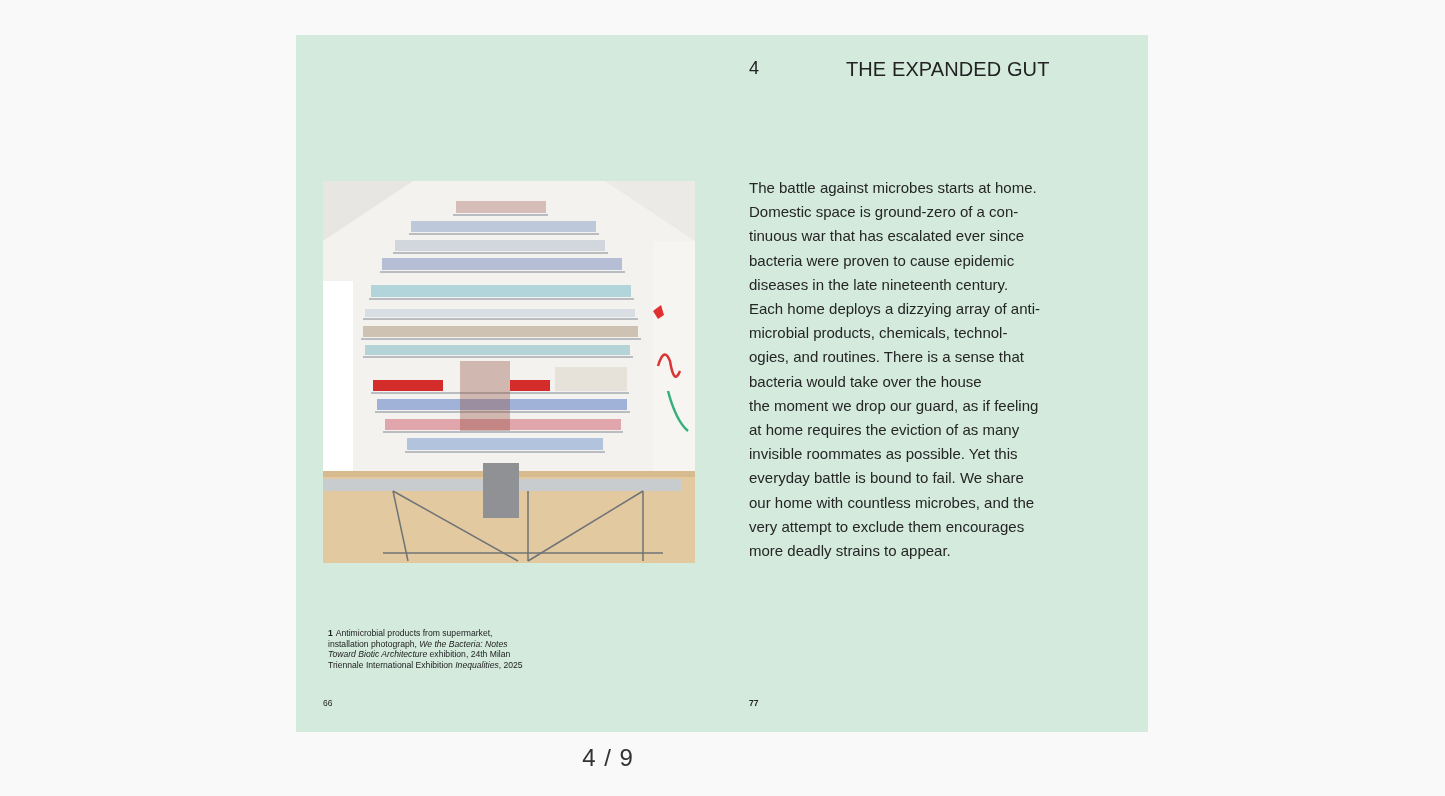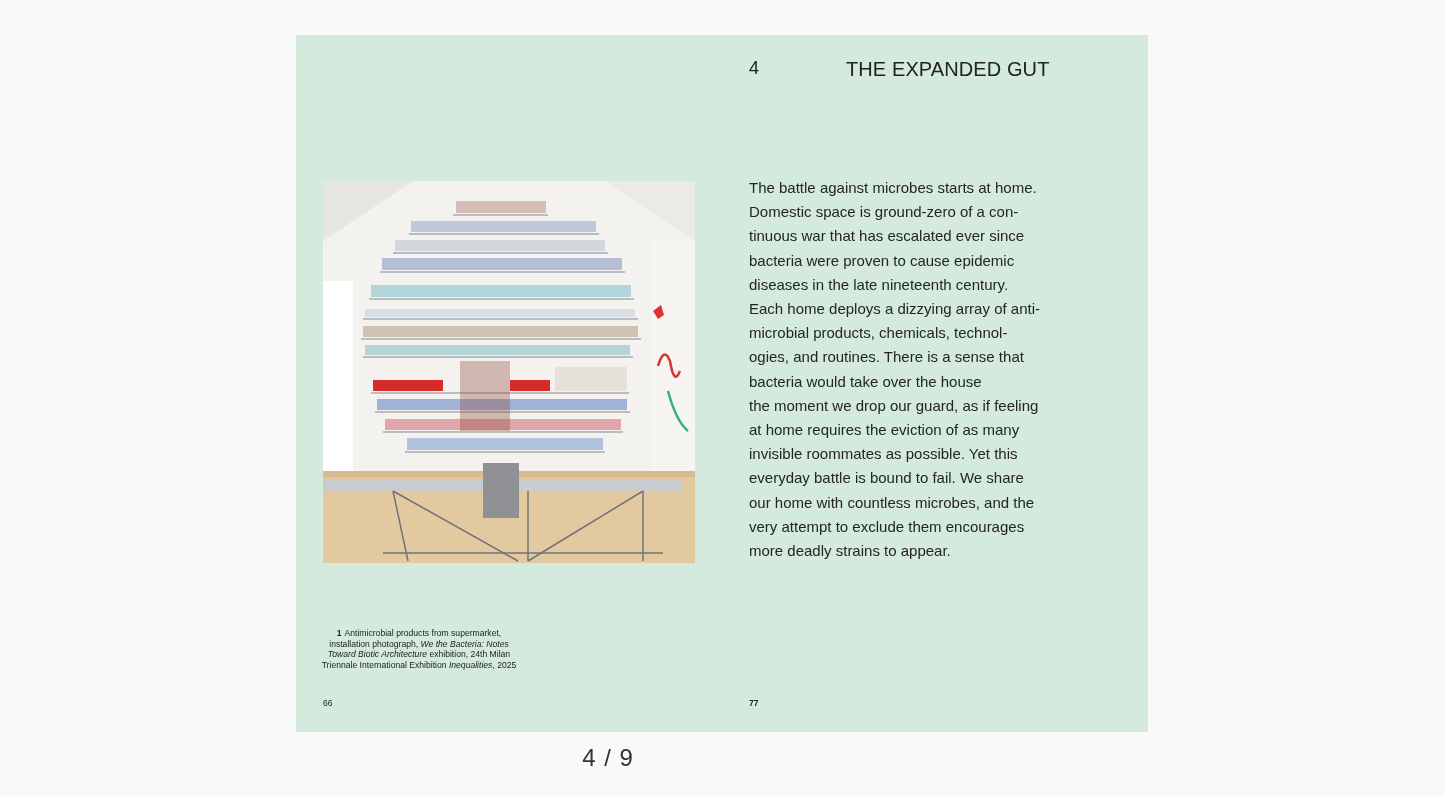--- a/index.html
+++ b/index.html
@@ -15,22 +15,22 @@
   .chapter-title { position:absolute; left:503px; top:23px; font-size:20px; color:#222; letter-spacing:0.1px;margin-left:47px; }
   .body-text {
     position:absolute; left:453px; top:141px; width:385px;
     font-size:15px; line-height:24.2px; color:#252525; white-space:pre-line;
   }
   .photo {
     position:absolute; left:27px; top:146px; width:372px; height:382px; overflow:hidden;
     background:#f3f1ee;
   }
   .caption {
-    position:absolute; left:23px; top:593px; width:200px;
-    font-size:8.6px; line-height:10.6px; color:#222;text-align:center;
+    position:absolute; left:32px; top:593px; width:200px;
+    font-size:8.6px; line-height:10.6px; color:#222;
   }
   .caption b { font-weight:bold; margin-right:3px; }
   .caption i { font-style:italic; }
   .folio { position:absolute; top:663px; font-size:8.5px; color:#222; }
   .folio-left { left:27px; }
   .folio-right { left:453px;font-weight:bold; }
   .pager {
     position:absolute; left:0; width:1216px; top:744px; text-align:center;
     font-size:24px; color:#333; letter-spacing:1px;
   }

